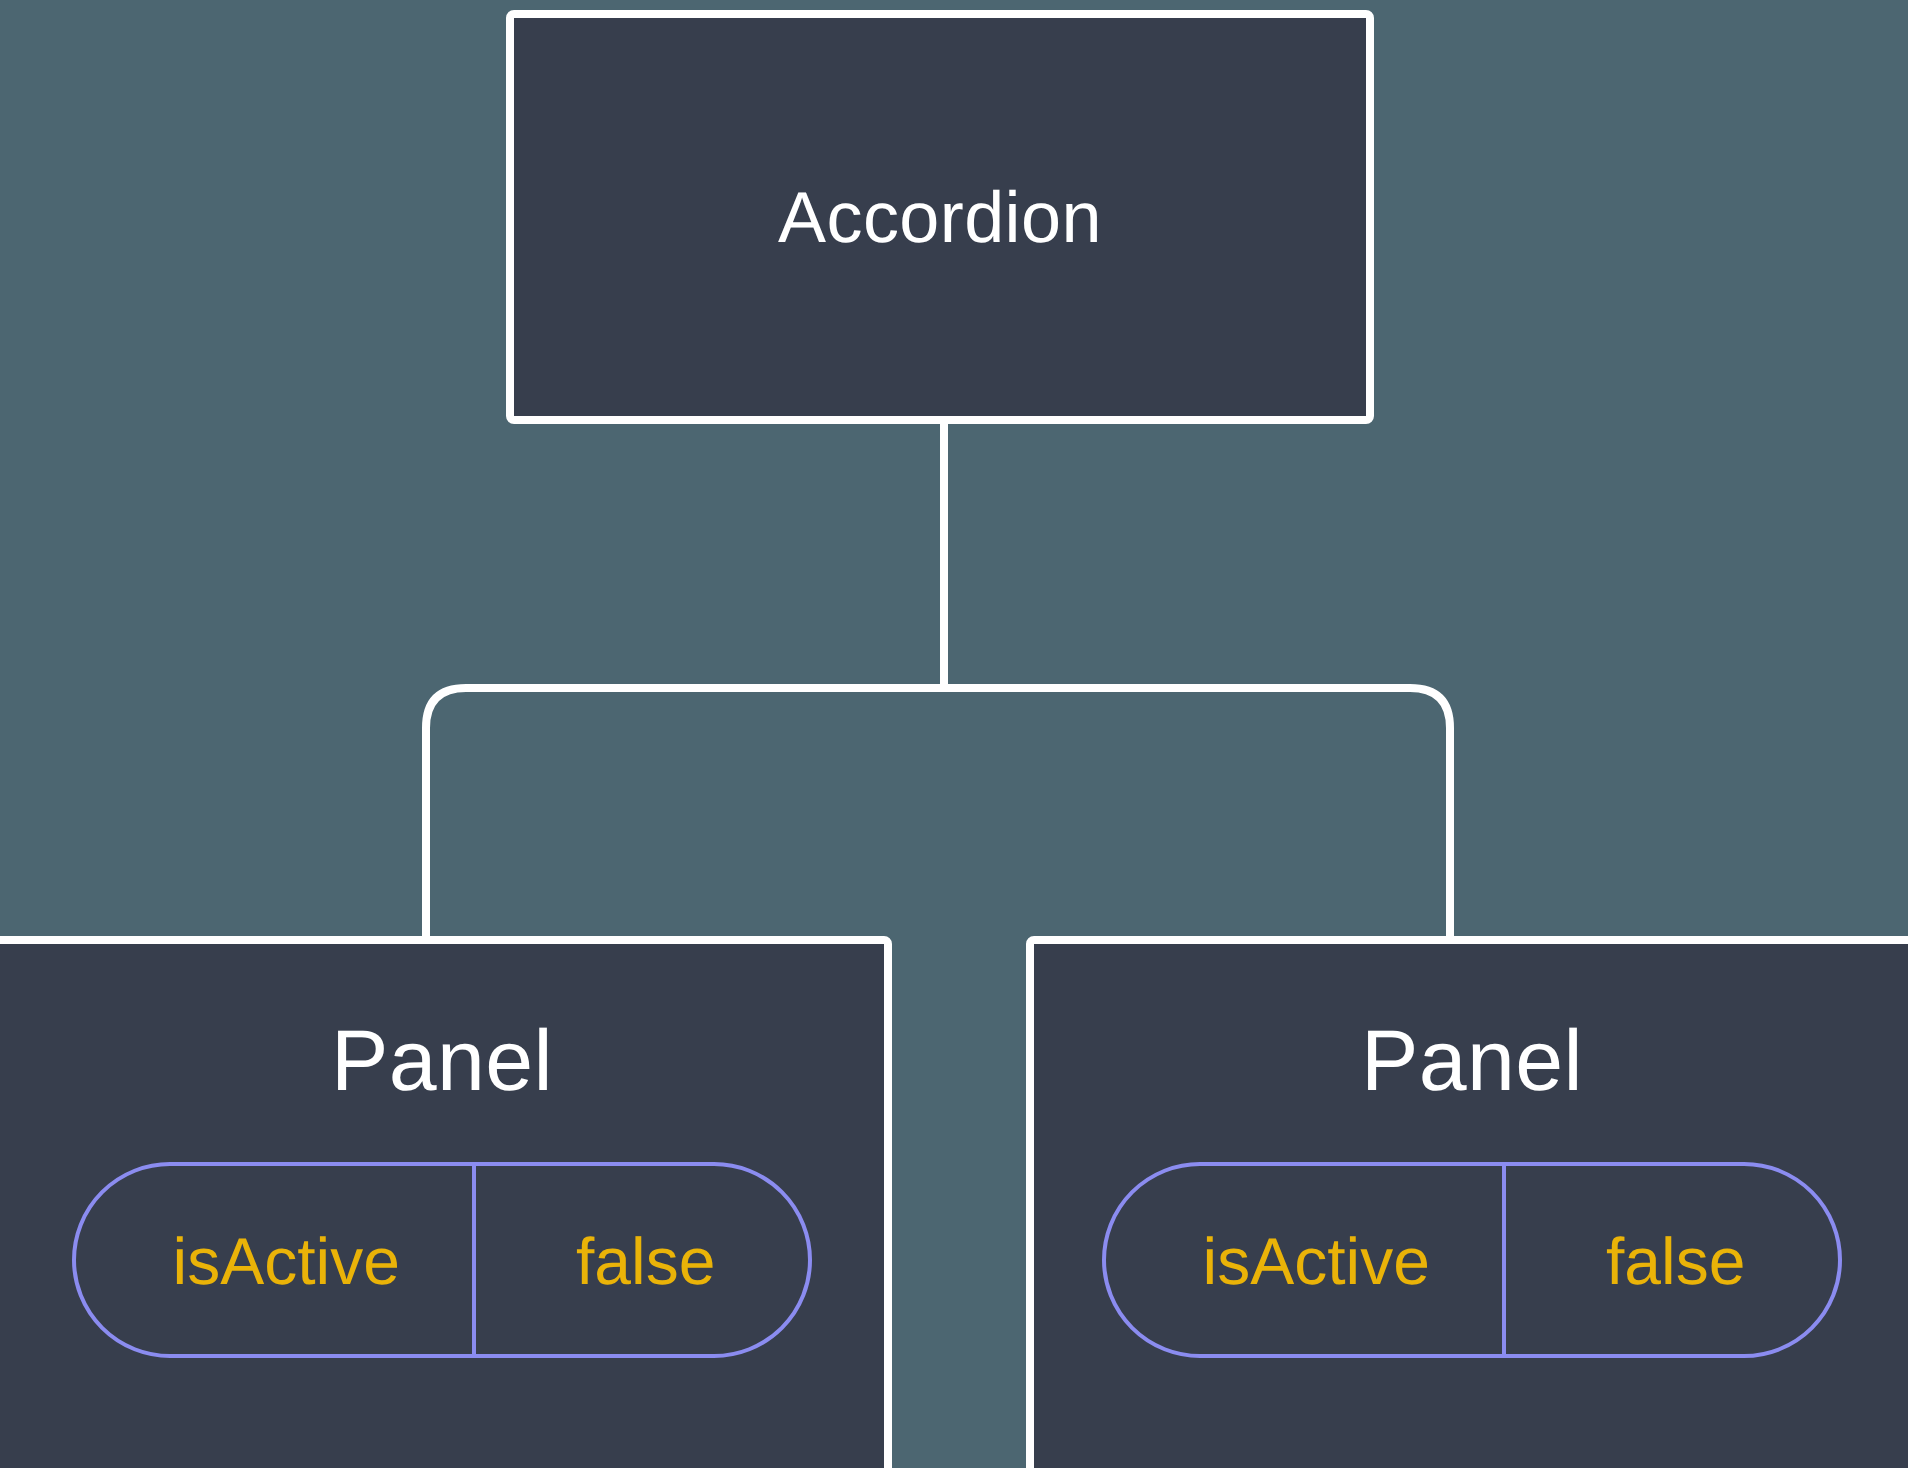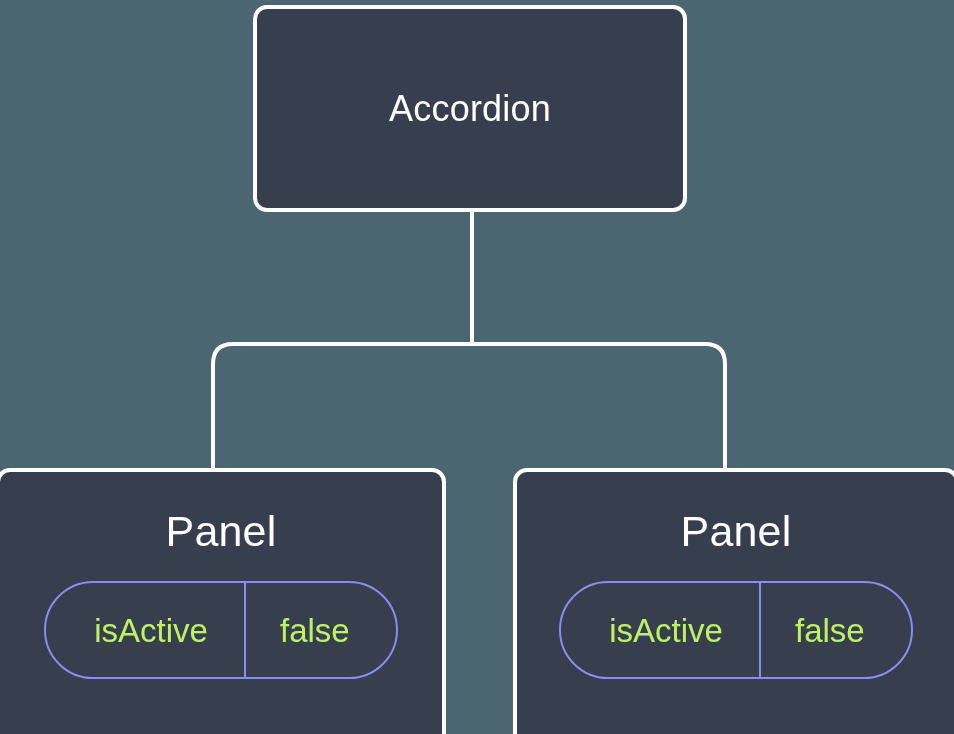--- a/index.html
+++ b/index.html
@@ -30,21 +30,21 @@
     height: 734px;
     pointer-events: none;
   }
 
   
   .node {
     position: absolute;
     box-sizing: border-box;
     background: #373e4d;
     border: 4px solid #ffffff;
-    border-radius: 14px;
+    border-radius: 4px;
     display: flex;
     flex-direction: column;
     align-items: center;
   }
 
   .node-root {
     left: 253px;
     top: 5px;
     width: 434px;
     height: 207px;
@@ -92,32 +92,32 @@
     border-radius: 999px;
     height: 98px;
     overflow: hidden;
   }
 
   .prop-key,
   .prop-value {
     display: flex;
     align-items: center;
     justify-content: center;
-    color: #bef264;
+    color: #eab308;
     font-size: 33px;
     line-height: 1;
     white-space: nowrap;
   }
 
   .prop-key {
     padding: 0 36px 0 48px;
   }
 
   .prop-value {
-    padding: 0 46px 0 34px;
+    padding: 0 46px 0 50px;
     border-left: 2px solid #8b8cf0;
   }
 </style>
 </head>
 <body>
 
 <div id="stage">
 
   <svg id="connectors" viewBox="0 0 954 734" width="954" height="734" aria-hidden="true">
 

